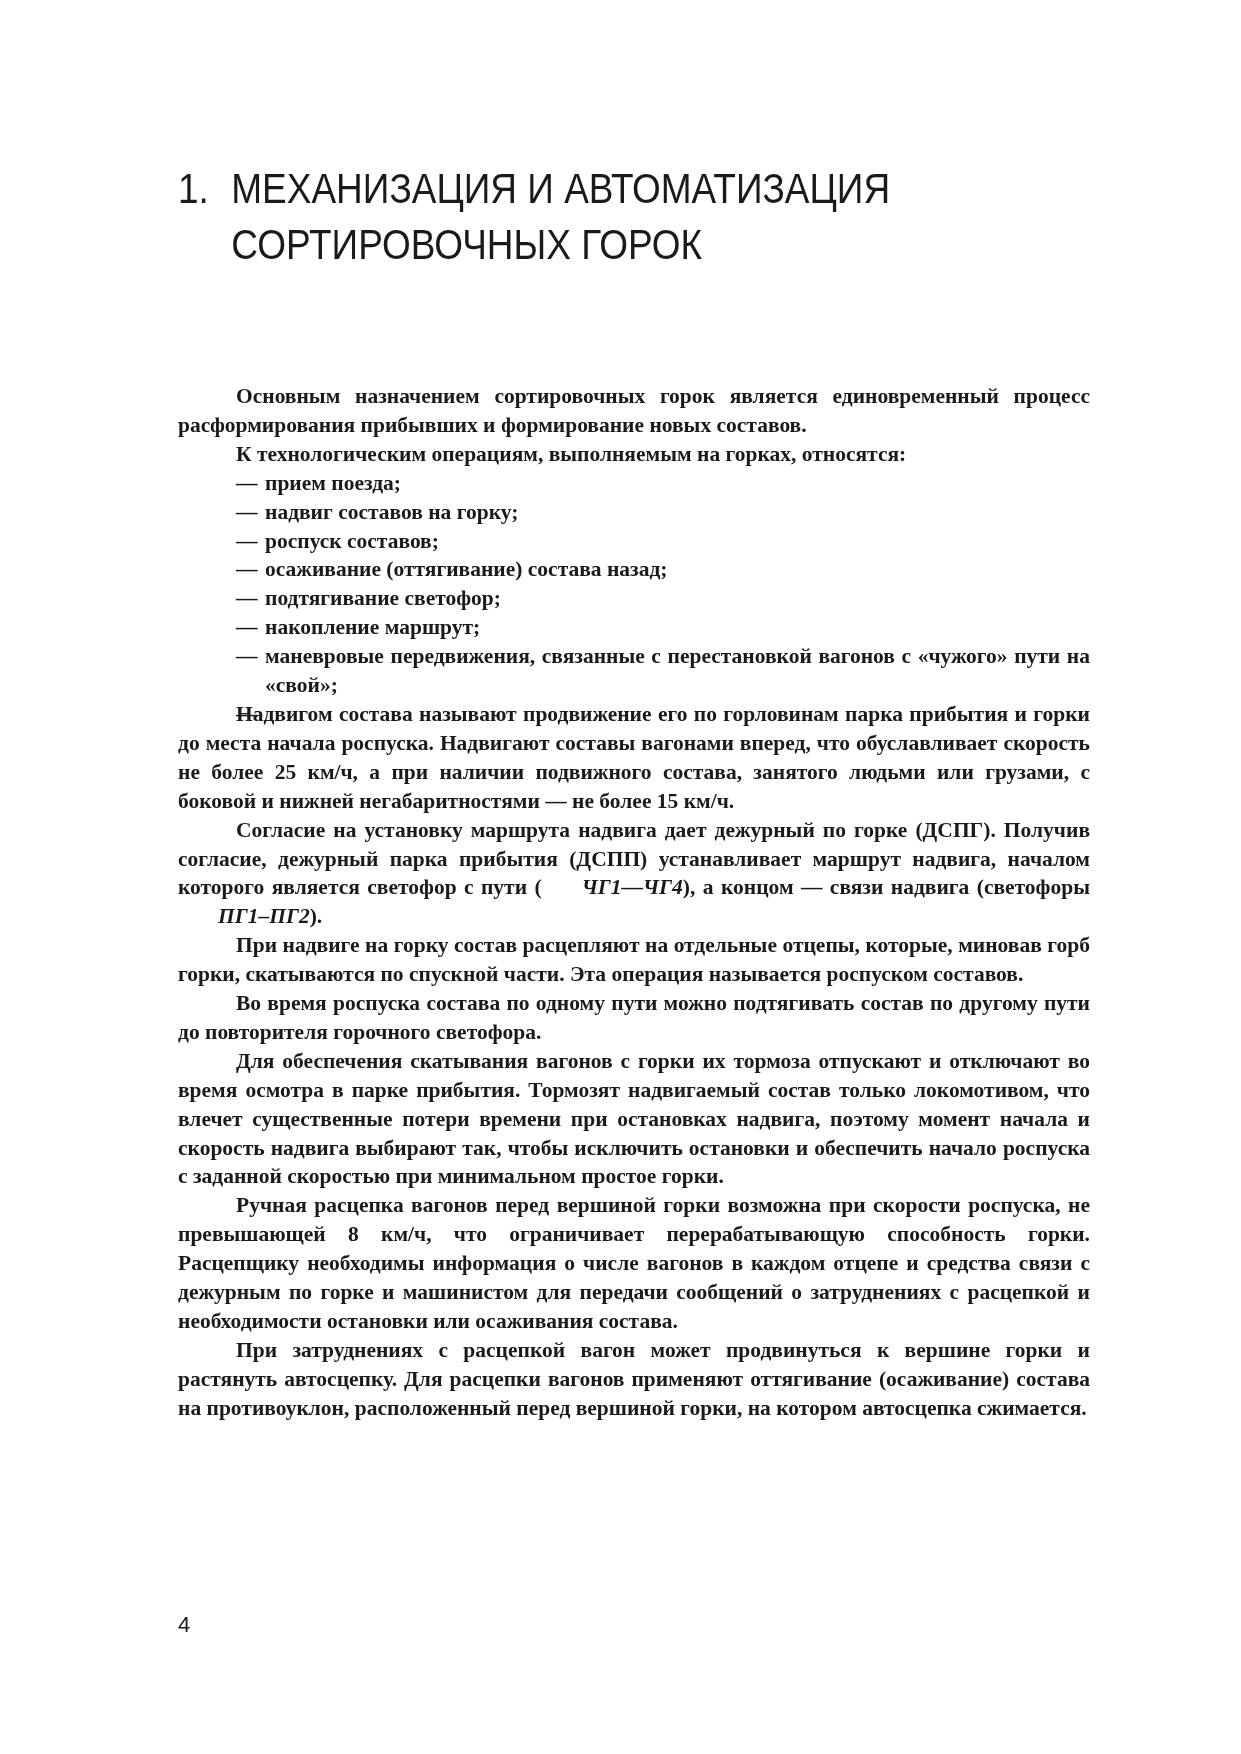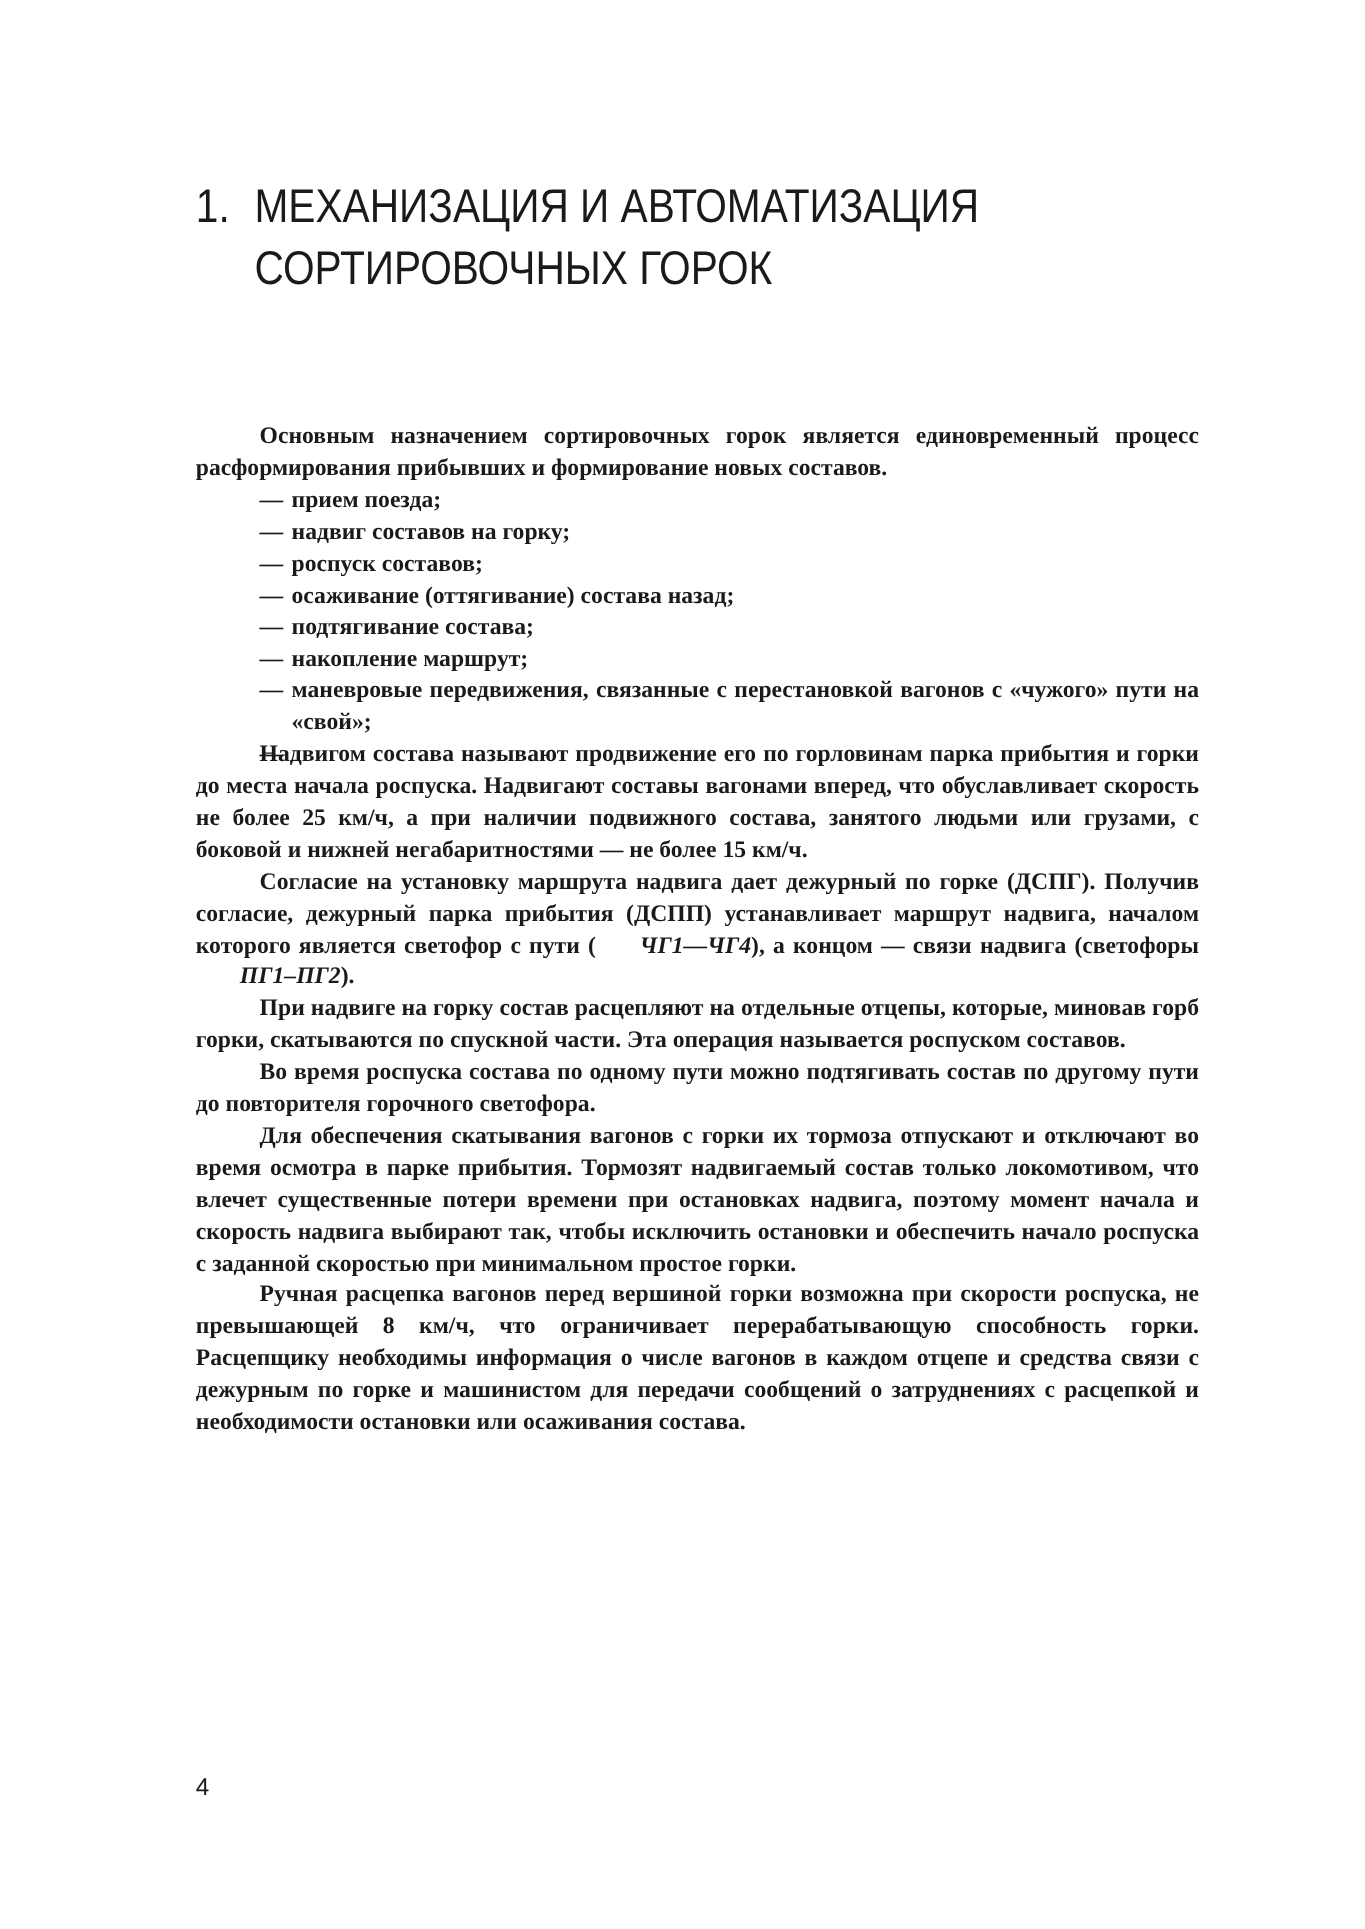--- a/index.html
+++ b/index.html
@@ -96,57 +96,59 @@
   <h1 class="chapter-heading">
     <span class="chapter-number">1.</span>
     <span class="chapter-title">
       <span>МЕХАНИЗАЦИЯ И АВТОМАТИЗАЦИЯ</span><br>
       <span>СОРТИРОВОЧНЫХ ГОРОК</span>
     </span>
   </h1>
 
   <div class="body-text">
     <p>Основным назначением сортировочных горок является единовременный процесс расформирования прибывших и формирование новых составов.</p>
+    <p>К технологическим операциям, выполняемым на горках, относятся:</p>
 
     <ul class="bullet-list">
       <li>
         <span class="dash">—</span>
         <span>прием поезда;</span>
       </li>
       <li>
         <span class="dash">—</span>
         <span>надвиг составов на горку;</span>
       </li>
       <li>
         <span class="dash">—</span>
         <span>роспуск составов;</span>
       </li>
       <li>
         <span class="dash">—</span>
         <span>осаживание (оттягивание) состава назад;</span>
       </li>
       <li>
         <span class="dash">—</span>
-        <span>подтягивание состава;</span>
+        <span>подтягивание светофор;</span>
       </li>
       <li>
         <span class="dash">—</span>
         <span>накопление маршрут;</span>
       </li>
       <li class="wrap">
         <span class="dash">—</span>
         <span>маневровые передвижения, связанные с перестановкой вагонов с «чужого» пути на «свой»;</span>
       </li>
       <li>
         <span class="dash">—</span>
       </li>
     </ul>
 
     <p>Надвигом состава называют продвижение его по горловинам парка прибытия и горки до места начала роспуска. Надвигают составы вагонами вперед, что обуславливает скорость не более 25 км/ч, а при наличии подвижного состава, занятого людьми или грузами, с боковой и нижней негабаритностями — не более 15 км/ч.</p>
     <p><span>Согласие на установку маршрута надвига дает дежурный по горке (ДСПГ). Получив согласие, дежурный парка прибытия (ДСПП) устанавливает маршрут надвига, началом которого является светофор с пути (</span><em>ЧГ1—ЧГ4</em><span>), а концом — связи надвига (светофоры </span><em>ПГ1–ПГ2</em><span>).</span></p>
     <p>При надвиге на горку состав расцепляют на отдельные отцепы, которые, миновав горб горки, скатываются по спускной части. Эта операция называется роспуском составов.</p>
     <p>Во время роспуска состава по одному пути можно подтягивать состав по другому пути до повторителя горочного светофора.</p>
     <p>Для обеспечения скатывания вагонов с горки их тормоза отпускают и отключают во время осмотра в парке прибытия. Тормозят надвигаемый состав только локомотивом, что влечет существенные потери времени при остановках надвига, поэтому момент начала и скорость надвига выбирают так, чтобы исключить остановки и обеспечить начало роспуска с заданной скоростью при минимальном простое горки.</p>
     <p>Ручная расцепка вагонов перед вершиной горки возможна при скорости роспуска, не превышающей 8 км/ч, что ограничивает перерабатывающую способность горки. Расцепщику необходимы информация о числе вагонов в каждом отцепе и средства связи с дежурным по горке и машинистом для передачи сообщений о затруднениях с расцепкой и необходимости остановки или осаживания состава.</p>
+    <p>При затруднениях с расцепкой вагон может продвинуться к вершине горки и растянуть автосцепку. Для расцепки вагонов применяют оттягивание (осаживание) состава на противоуклон, расположенный перед вершиной горки, на котором автосцепка сжимается.</p>
   </div>
 
   <div class="page-number">4</div>
 </div>
 
 </body></html>

